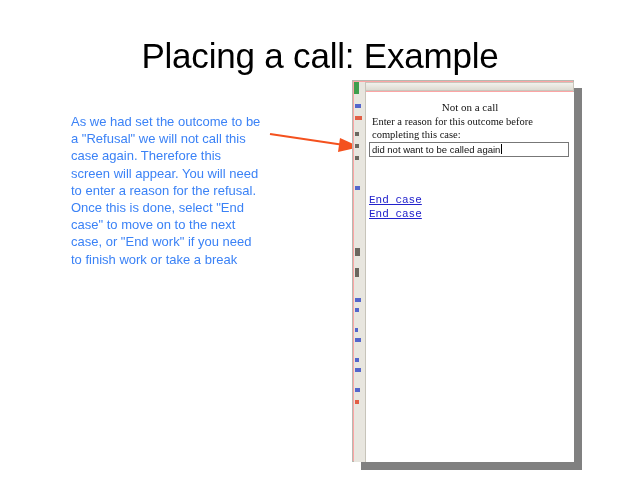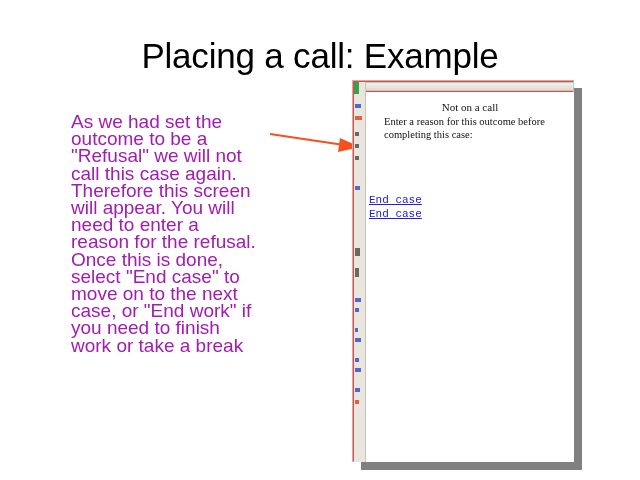--- a/index.html
+++ b/index.html
@@ -31,23 +31,23 @@
     white-space: nowrap;
   }
 
   
   #body-text {
     position: absolute;
     left: 71px;
     top: 113px;
     width: 190px;
     font-family: "Liberation Sans", sans-serif;
-    font-size: 19px;
+    font-size: 13px;
     line-height: 17.2px;
-    color: #a21caf;
+    color: #3b82f6;
   }
 
   
   #arrow {
     position: absolute;
     left: 268px;
     top: 124px;
     width: 96px;
     height: 34px;
   }
@@ -75,21 +75,21 @@
     width: 221px;
     height: 9px;
     background: #808080;
   }
   #panel-frame {
     position: absolute;
     left: 0;
     top: 0;
     width: 222px;
     height: 382px;
-    background: #ef4444;
+    background: #fca5a5;
     border: 1px solid #b8b8b0;
     box-sizing: border-box;
   }
   
   #panel-topbar {
     position: absolute;
     left: 3px;
     top: 1px;
     width: 218px;
     height: 9px;
@@ -142,21 +142,21 @@
     top: 9px;
     width: 208px;
     text-align: center;
     font-family: "Liberation Serif", serif;
     font-size: 11px;
     color: #111111;
     white-space: nowrap;
   }
   #panel-instruction {
     position: absolute;
-    left: 18px;
+    left: 6px;
     top: 24px;
     width: 206px;
     font-family: "Liberation Serif", serif;
     font-size: 10.5px;
     line-height: 12.5px;
     color: #111111;
   }
   #reason-input {
     position: absolute;
     left: 3px;
@@ -236,20 +236,21 @@
         <div class="strip-frag" style="top:306px;width:5px;"></div>
         <div class="strip-frag red" style="top:318px;width:4px;"></div>
       </div>
 
       <div id="panel-content">
 
         <div id="panel-heading">Not on a call</div>
 
         <div id="panel-instruction">Enter a reason for this outcome before completing this case:</div>
 
+        <div id="reason-input"><span>did not want to be called again</span><span id="reason-caret"></span></div>
 
         <a href="#" id="link-end-case" class="panel-link">End case</a>
 
         <a href="#" id="link-end-work" class="panel-link">End case</a>
 
       </div>
     </div>
   </div>
 </div>
 

